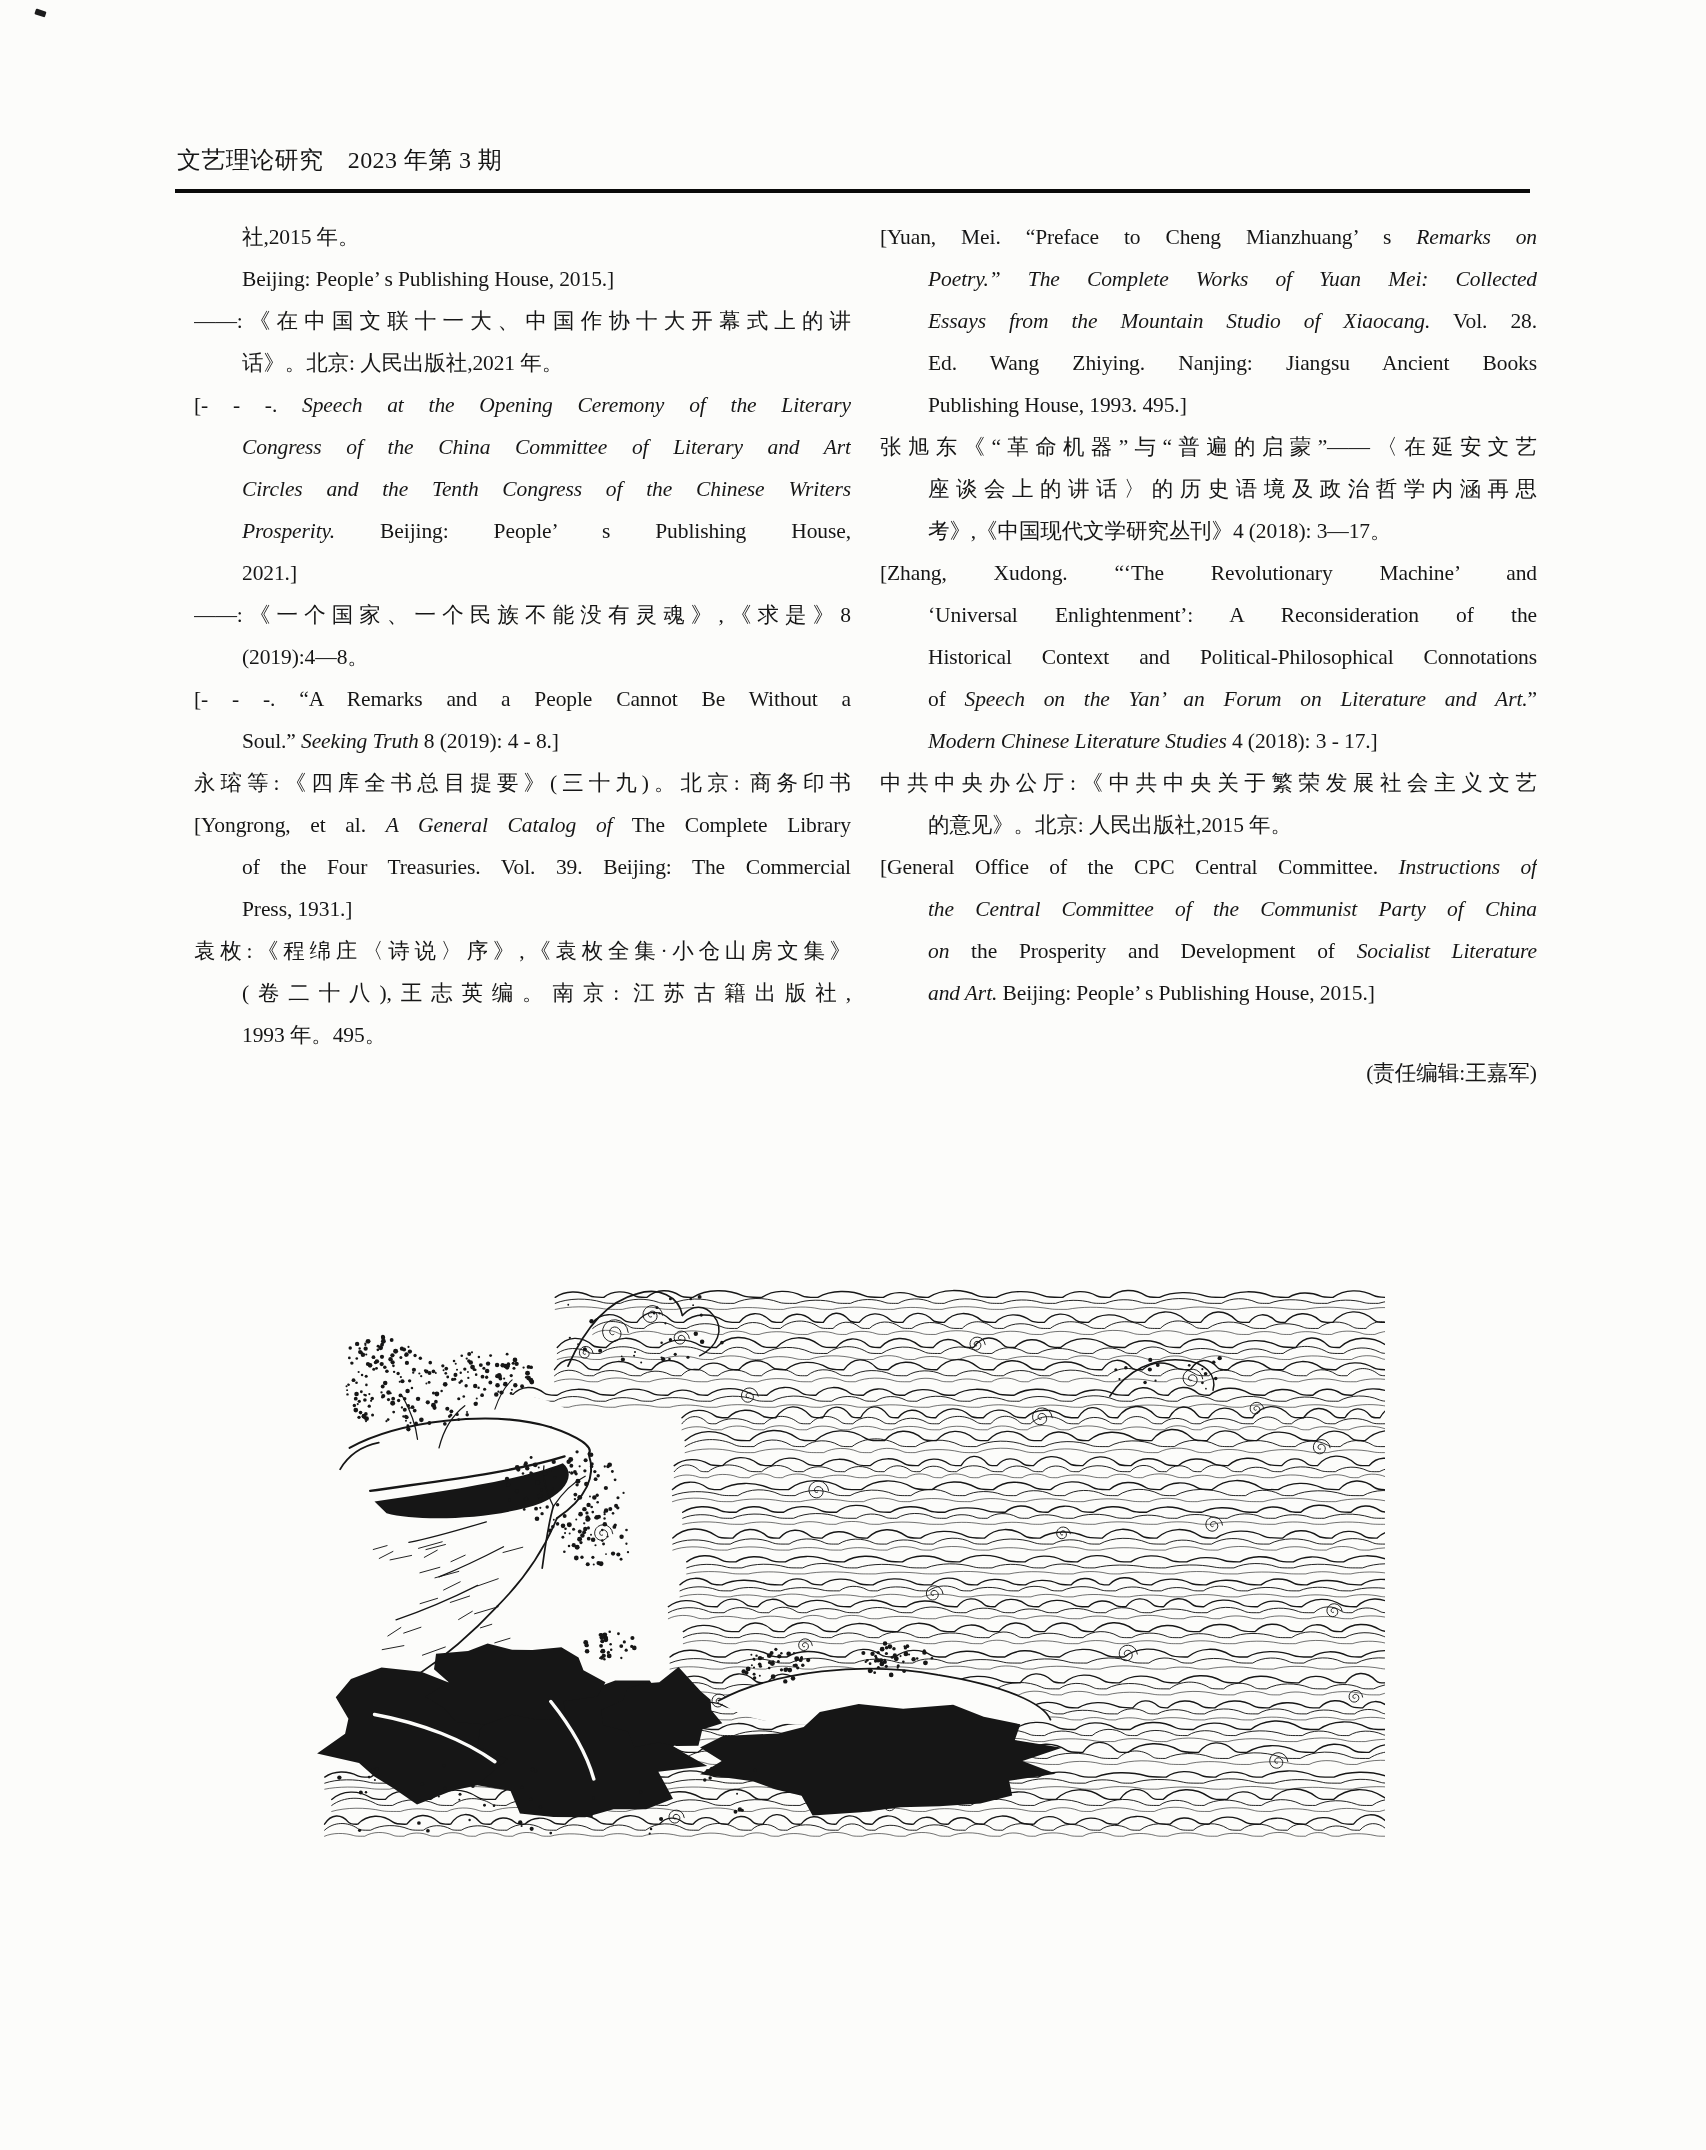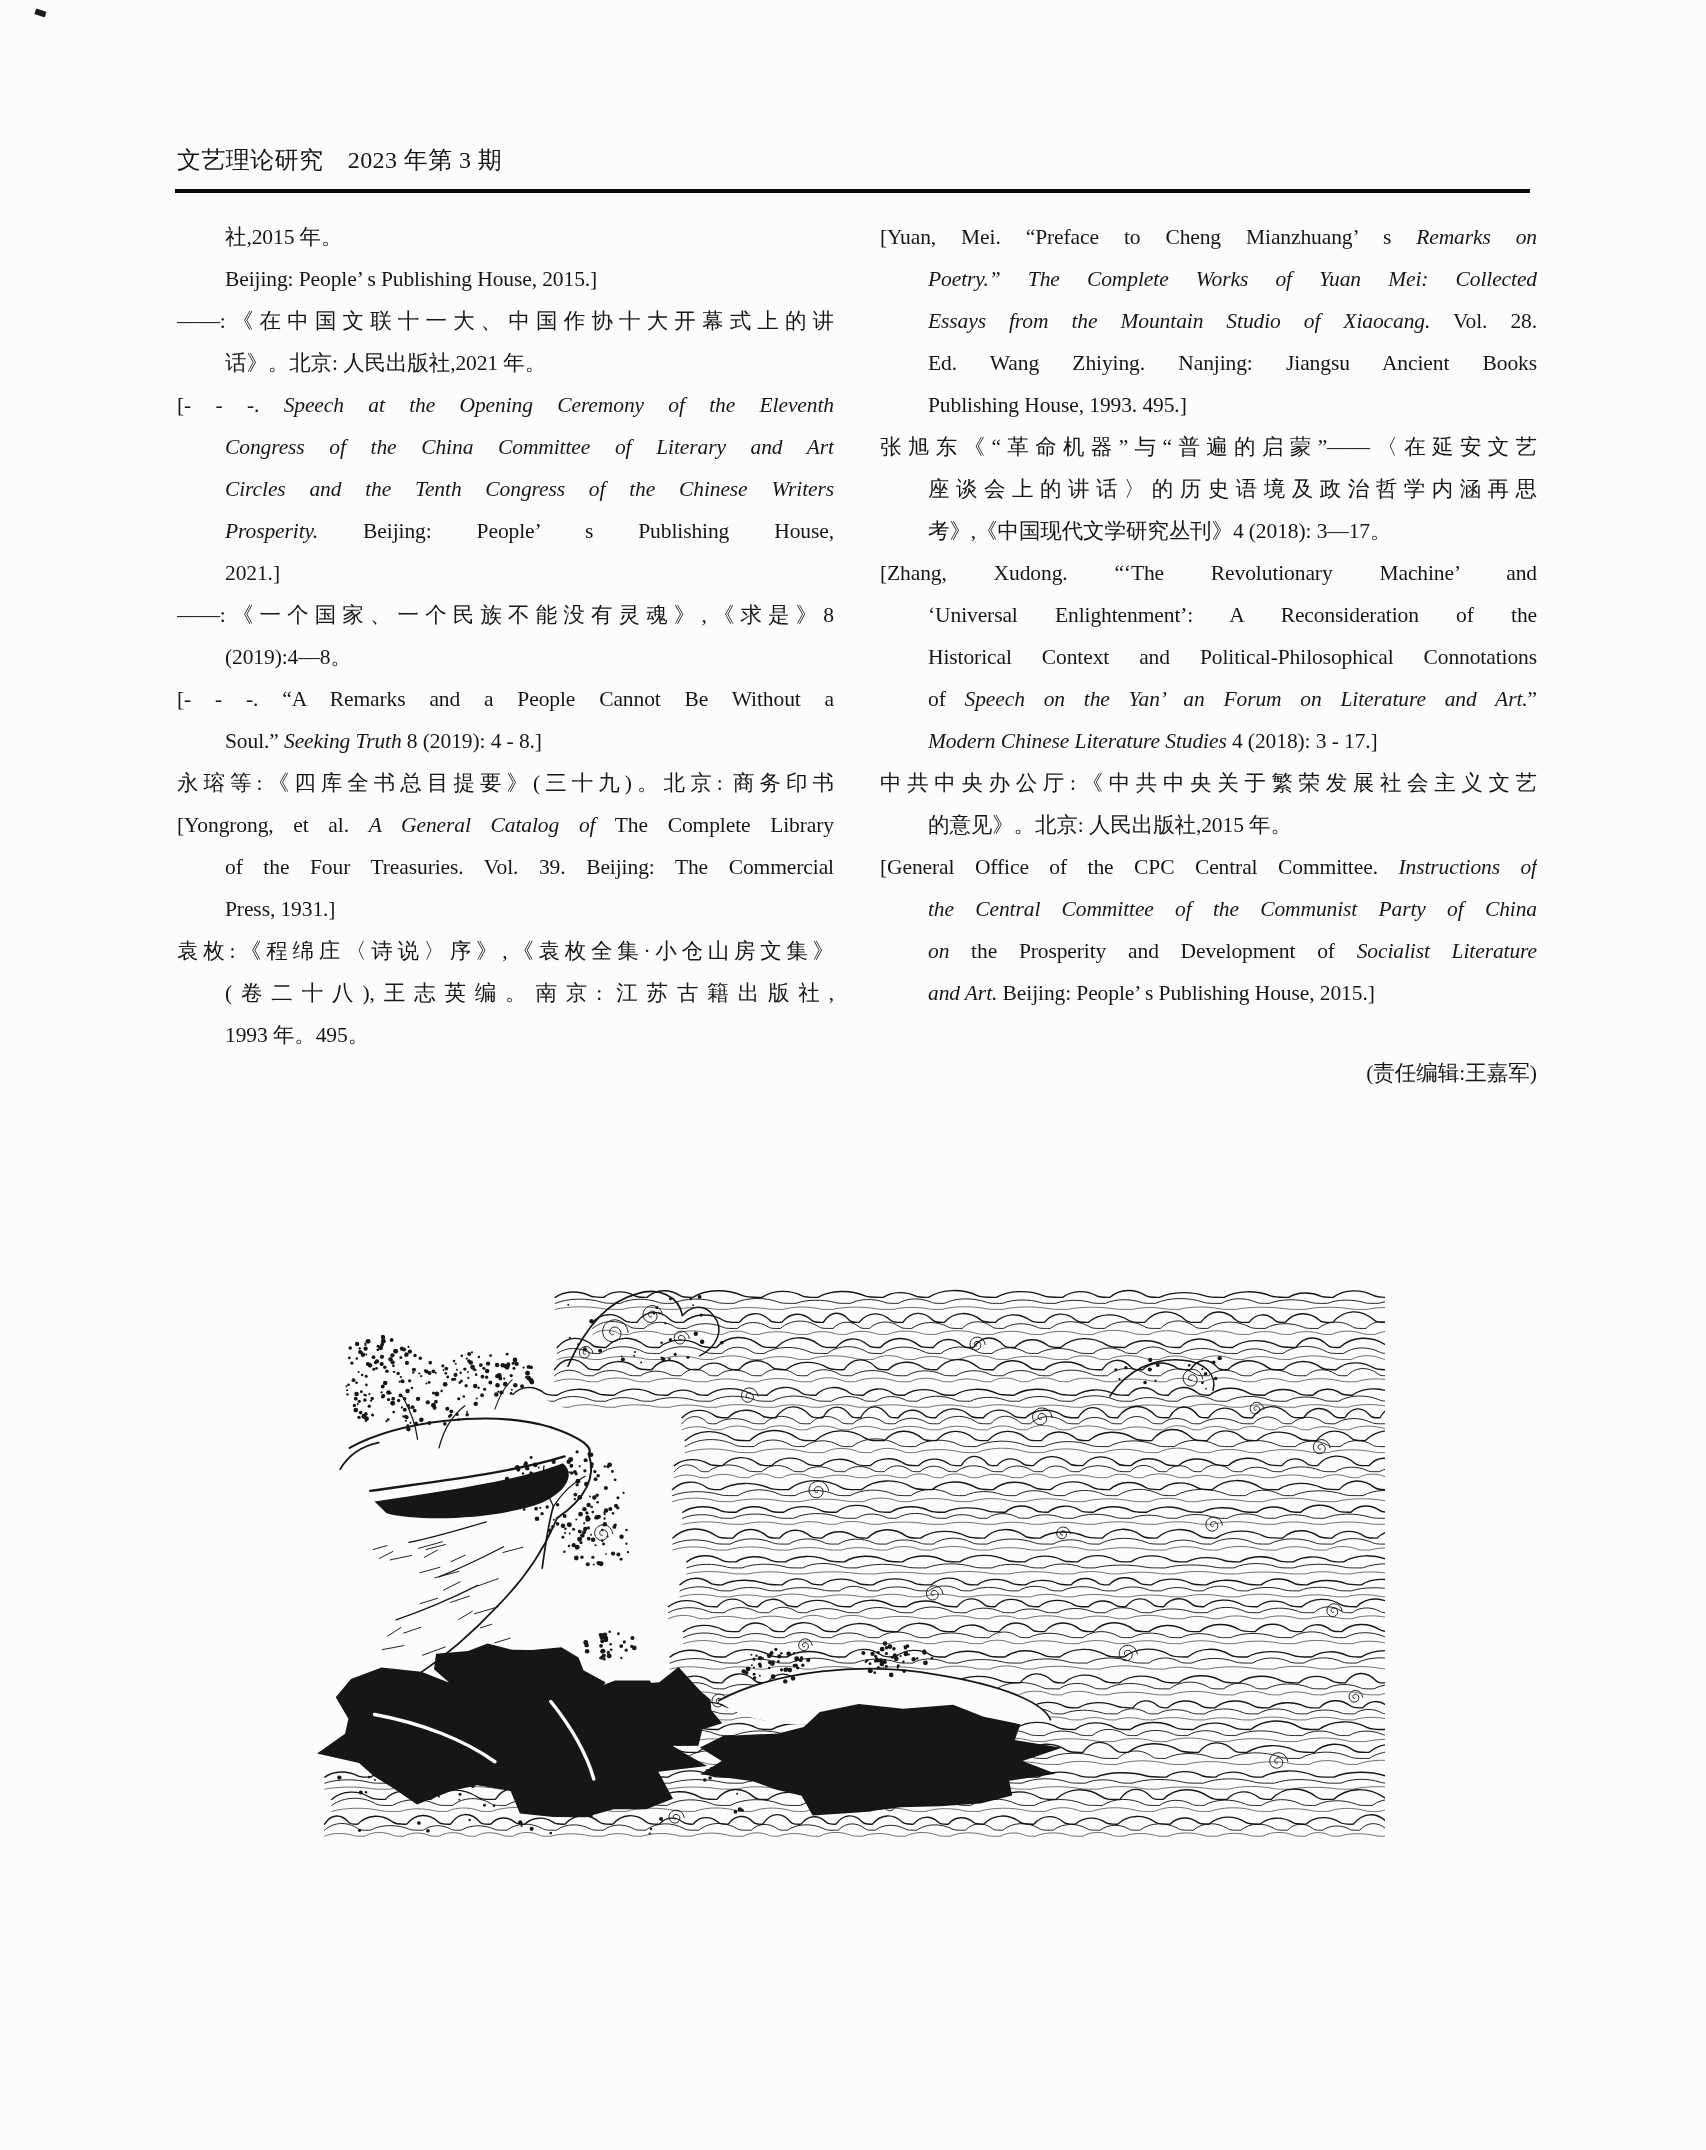--- a/index.html
+++ b/index.html
@@ -7,21 +7,21 @@
     position:relative; width:1707px; height:2316px; background:#fcfcfa;
     font-family:"Liberation Serif","DejaVu Serif",serif; color:#161616; overflow:hidden;
   }
   .speck{position:absolute;left:35px;top:9.5px;width:11.2px;height:5.6px;background:#1c1c1c;transform:rotate(18deg);border-radius:1.3px;}
   .header{
     position:absolute; left:177px; top:145px; font-size:24px; line-height:30px;
     white-space:nowrap; letter-spacing:0.4px;
   }
   .rule{position:absolute; left:175px; top:189px; width:1355px; height:3.9px; background:#0a0a0a;}
   .col{position:absolute; top:216px; width:657px; font-size:21.5px; letter-spacing:-0.1px;}
-  .col-left{left:177px;}
+  .col-left{left:194px;}
   .col-right{left:880px;}
   .ref-line{line-height:42px; height:42px; overflow:hidden;}
   .ref-line.just{text-align:justify; text-align-last:justify;}
   .ref-line i{font-style:italic;}
   .editor-line{
     position:absolute; left:880px; top:1052px; width:657px; font-size:21.5px;
     line-height:42px; text-align:right;
   }
   .illustration{position:absolute; left:310px; top:1267px;}
 </style>
@@ -30,21 +30,21 @@
 
 <div class="page">
   <div class="speck"></div>
   <div class="header">文艺理论研究　2023 年第 3 期</div>
   <div class="rule"></div>
   <div class="col col-left" id="col-left">
       <div class="ref-line" style="padding-left: 48px;"><span>社,2015 年。</span></div>
       <div class="ref-line" style="padding-left: 48px;"><span>Beijing: People’ s Publishing House, 2015.]</span></div>
       <div class="ref-line just"><span>——:《在中国文联十一大、中国作协十大开幕式上的讲</span></div>
       <div class="ref-line" style="padding-left: 48px;"><span>话》。北京: 人民出版社,2021 年。</span></div>
-      <div class="ref-line just"><span>[- - -. </span><i>Speech at the Opening Ceremony of the Eleventh</i></div>
+      <div class="ref-line just"><span>[- - -. </span><i>Speech at the Opening Ceremony of the Literary</i></div>
       <div class="ref-line just" style="padding-left: 48px;"><i>Congress of the China Committee of Literary and Art</i></div>
       <div class="ref-line just" style="padding-left: 48px;"><i>Circles and the Tenth Congress of the Chinese Writers</i></div>
       <div class="ref-line just" style="padding-left: 48px;"><i>Prosperity.</i><span> Beijing: People’ s Publishing House,</span></div>
       <div class="ref-line" style="padding-left: 48px;"><span>2021.]</span></div>
       <div class="ref-line just"><span>——:《一个国家、一个民族不能没有灵魂》,《求是》8</span></div>
       <div class="ref-line" style="padding-left: 48px;"><span>(2019):4—8。</span></div>
       <div class="ref-line just"><span>[- - -. “A Remarks and a People Cannot Be Without a</span></div>
       <div class="ref-line" style="padding-left: 48px;"><span>Soul.” </span><i>Seeking Truth</i><span> 8 (2019): 4 - 8.]</span></div>
       <div class="ref-line just"><span>永瑢等:《四库全书总目提要》(三十九)。北京: 商务印书</span></div>
       <div class="ref-line just"><span>[Yongrong, et al. </span><i>A General Catalog of</i><span> The Complete Library</span></div>

